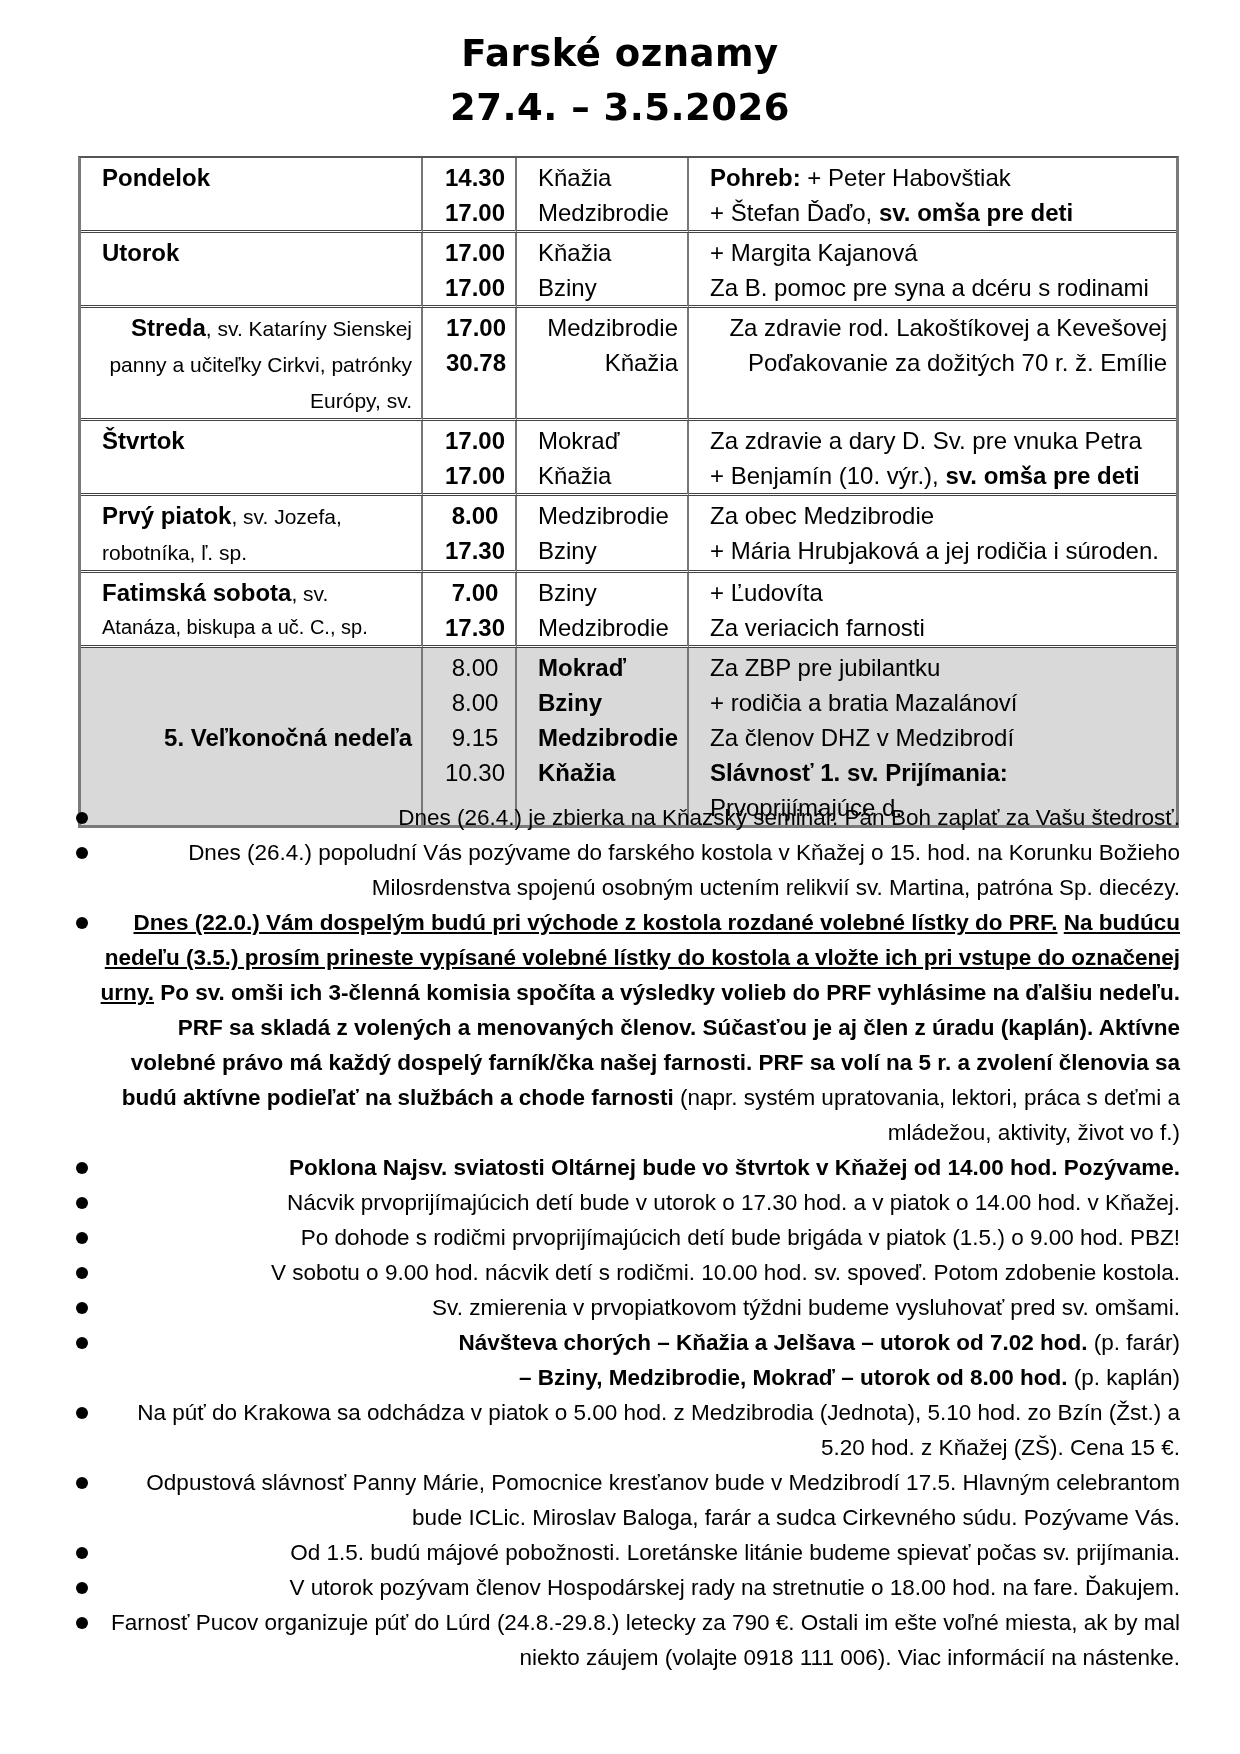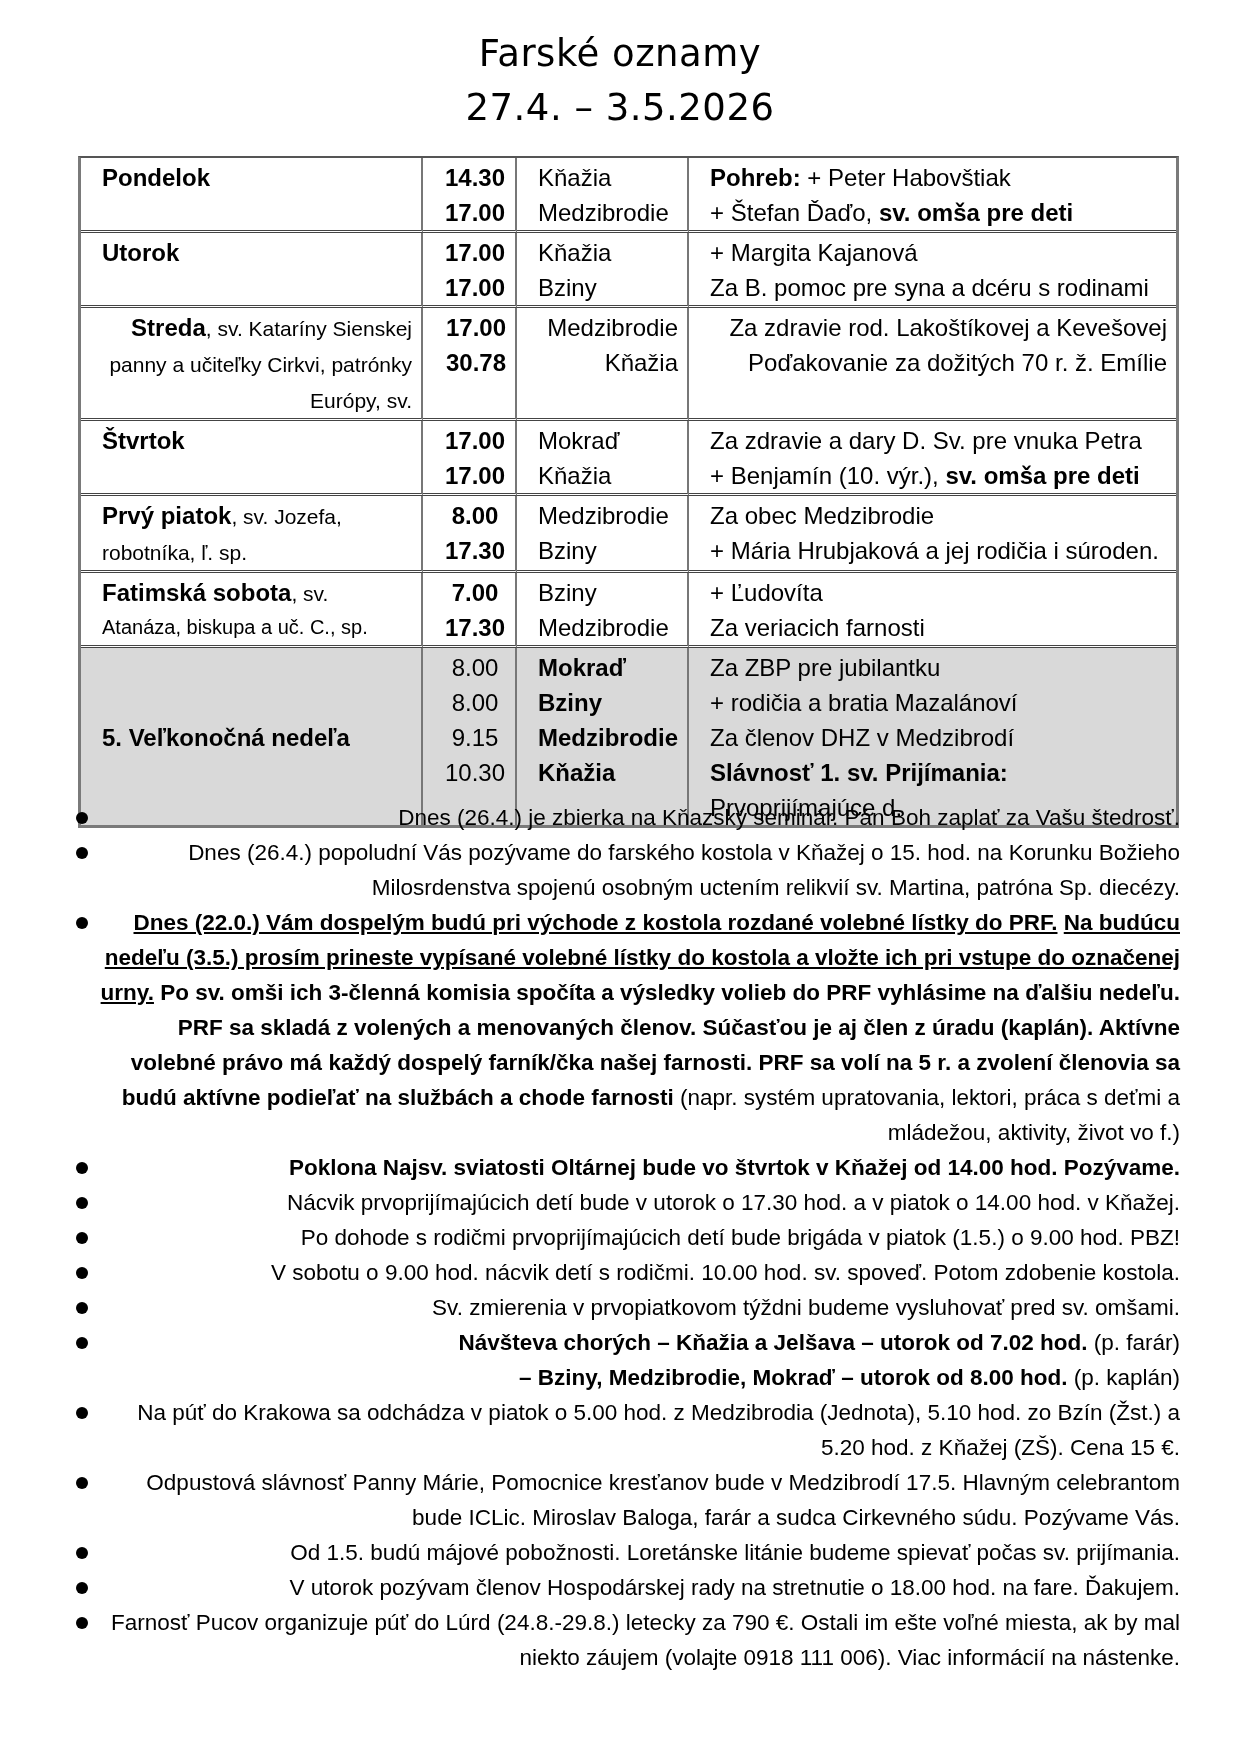--- a/index.html
+++ b/index.html
@@ -2,21 +2,21 @@
 <html><head>
 <meta charset="utf-8">
 <style>
   html, body { margin: 0; padding: 0; background: #ffffff; }
   body {
     width: 1240px; height: 1754px; position: relative; overflow: hidden;
     font-family: "Liberation Sans", "DejaVu Sans", sans-serif; color: #000;
   }
   .title {
     position: absolute; left: 0; width: 1240px; text-align: center;
-    font-family: "DejaVu Sans", sans-serif; font-weight: normal;
+    font-family: "DejaVu Sans", sans-serif; font-weight: bold;
     letter-spacing: 0.5px;
   }
   .title.t1 { top: 32px; font-size: 37px; }
   .title.t2 { top: 86px; font-size: 37px; }
 
   table.sched {
     position: absolute; left: 78px; top: 156px; width: 1101px;
     border-collapse: separate; border-spacing: 0;
     border: 3px solid #7a7a7a; border-top: 2px solid #555;
     font-size: 24px; line-height: 35px;
@@ -32,21 +32,21 @@
   td.time { width: 62px; text-align: center; font-weight: bold; padding-left: 4px; padding-right: 4px; }
   td.place { width: 140px; }
   td.intent { }
   .dayname { font-weight: bold; }
   .daynote { font-size: 21px; }
   .small { font-size: 20px; line-height: 33px; }
   .b { font-weight: bold; }
   tr.sunday td { background: #d9d9d9; }
   tr.sunday td.time { font-weight: normal; }
   tr.sunday td.place { font-weight: bold; }
-  tr.sunday td.day { vertical-align: middle; text-align: left; font-weight: bold; margin-left: 28px; }
+  tr.sunday td.day { vertical-align: middle; text-align: right; font-weight: bold; margin-left: 28px; }
   tr.tall td { height: 104px; text-align: right; }
 
   .notices {
     position: absolute; left: 70px; top: 800px; width: 1110px;
     font-size: 22.5px; line-height: 35px;
     font-family: "Liberation Sans", sans-serif;
   }
   .notice { position: relative; padding-left: 30px; text-align: right; }
   .notice .bullet {
     position: absolute; left: 6px; top: 12px; width: 12px; height: 12px;

